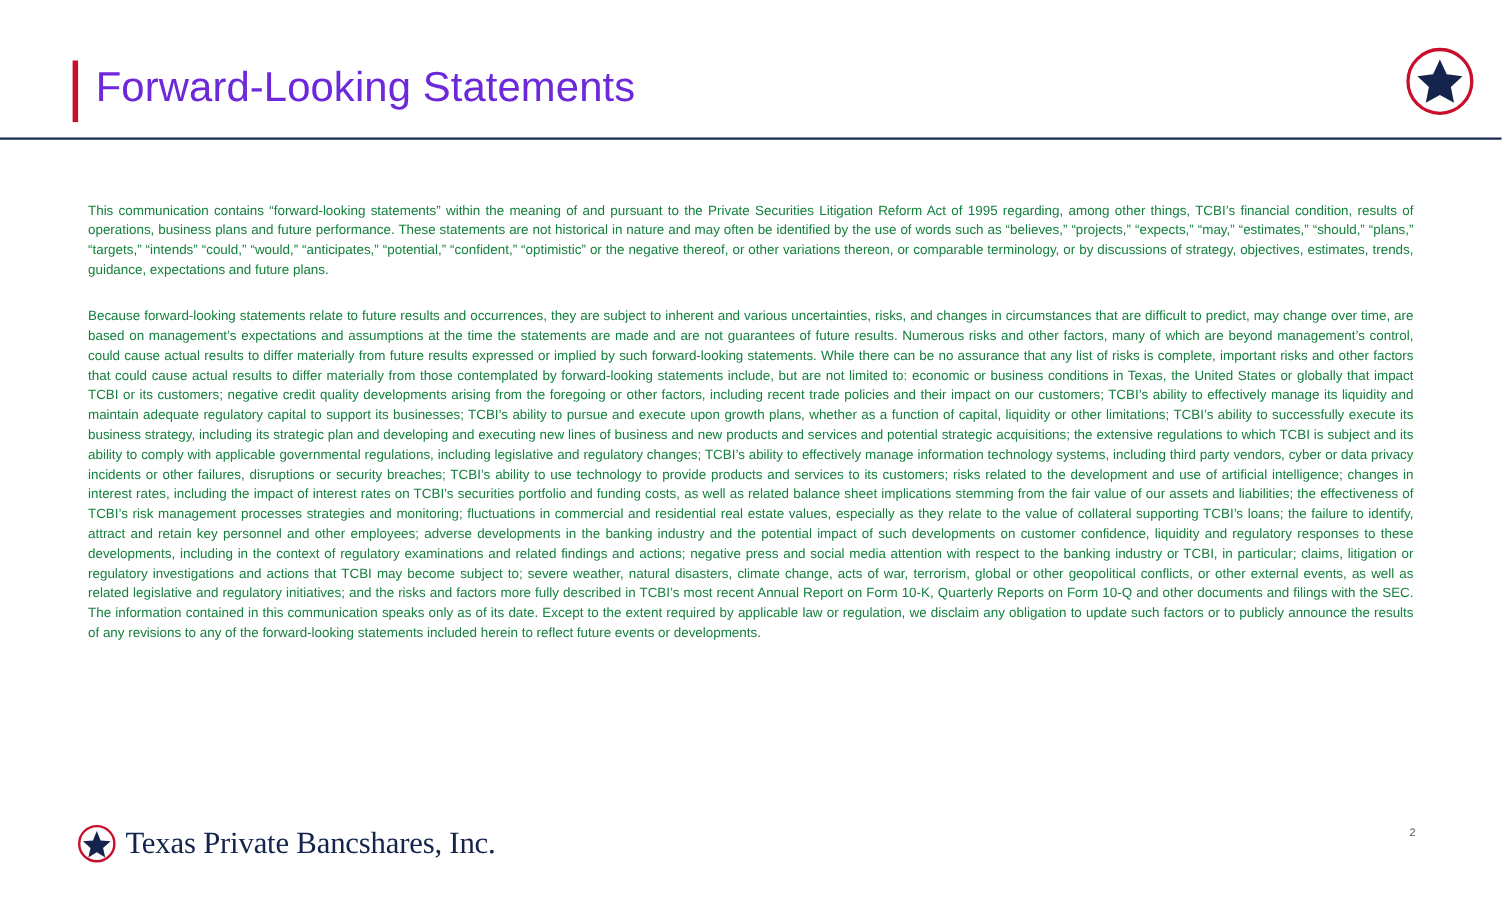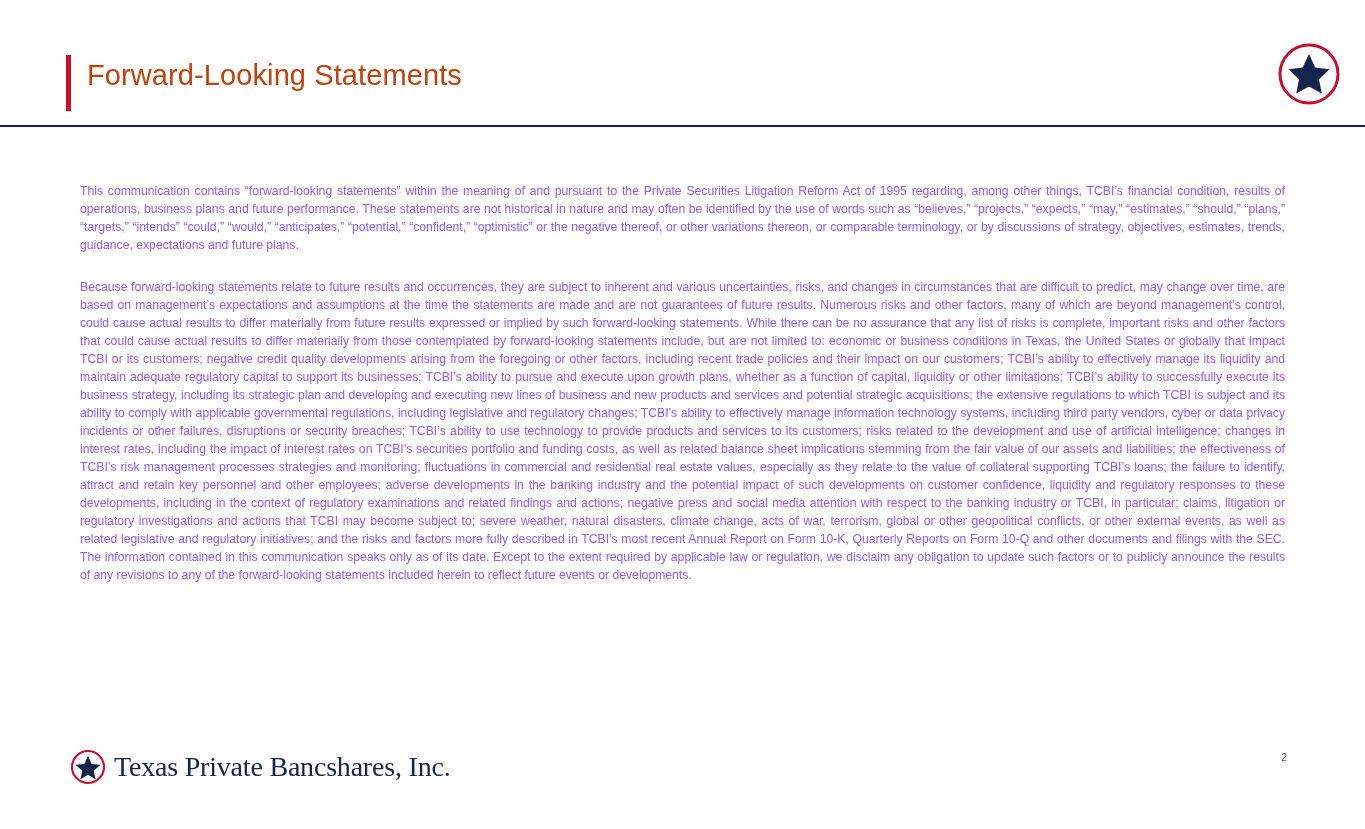--- a/index.html
+++ b/index.html
@@ -29,23 +29,23 @@
     left: 66px;
     top: 55px;
     width: 5px;
     height: 56px;
     background: #c8102e;
   }
   .slide-title {
     position: absolute;
     left: 87px;
     top: 58px;
-    font-size: 29px;
+    font-size: 38px;
     font-weight: normal;
-    color: #c2410c;
+    color: #6d28d9;
     letter-spacing: 0.1px;
     line-height: 1.2;
     white-space: nowrap;
   }
   .header-rule {
     position: absolute;
     left: 0;
     top: 125px;
     width: 1365px;
     height: 2px;
@@ -65,21 +65,21 @@
     position: absolute;
     left: 80px;
     top: 182px;
     width: 1205px;
   }
   .para {
     font-size: 12.2px;
     line-height: 18px;
     text-align: justify;
     text-justify: inter-word;
-    color: #8b5cf6;
+    color: #15803d;
     margin: 0 0 24px 0;
   }
   .para:last-child { margin-bottom: 0; }
 
   
   .footer-logo {
     position: absolute;
     left: 70px;
     bottom: 44px;
     display: flex;

